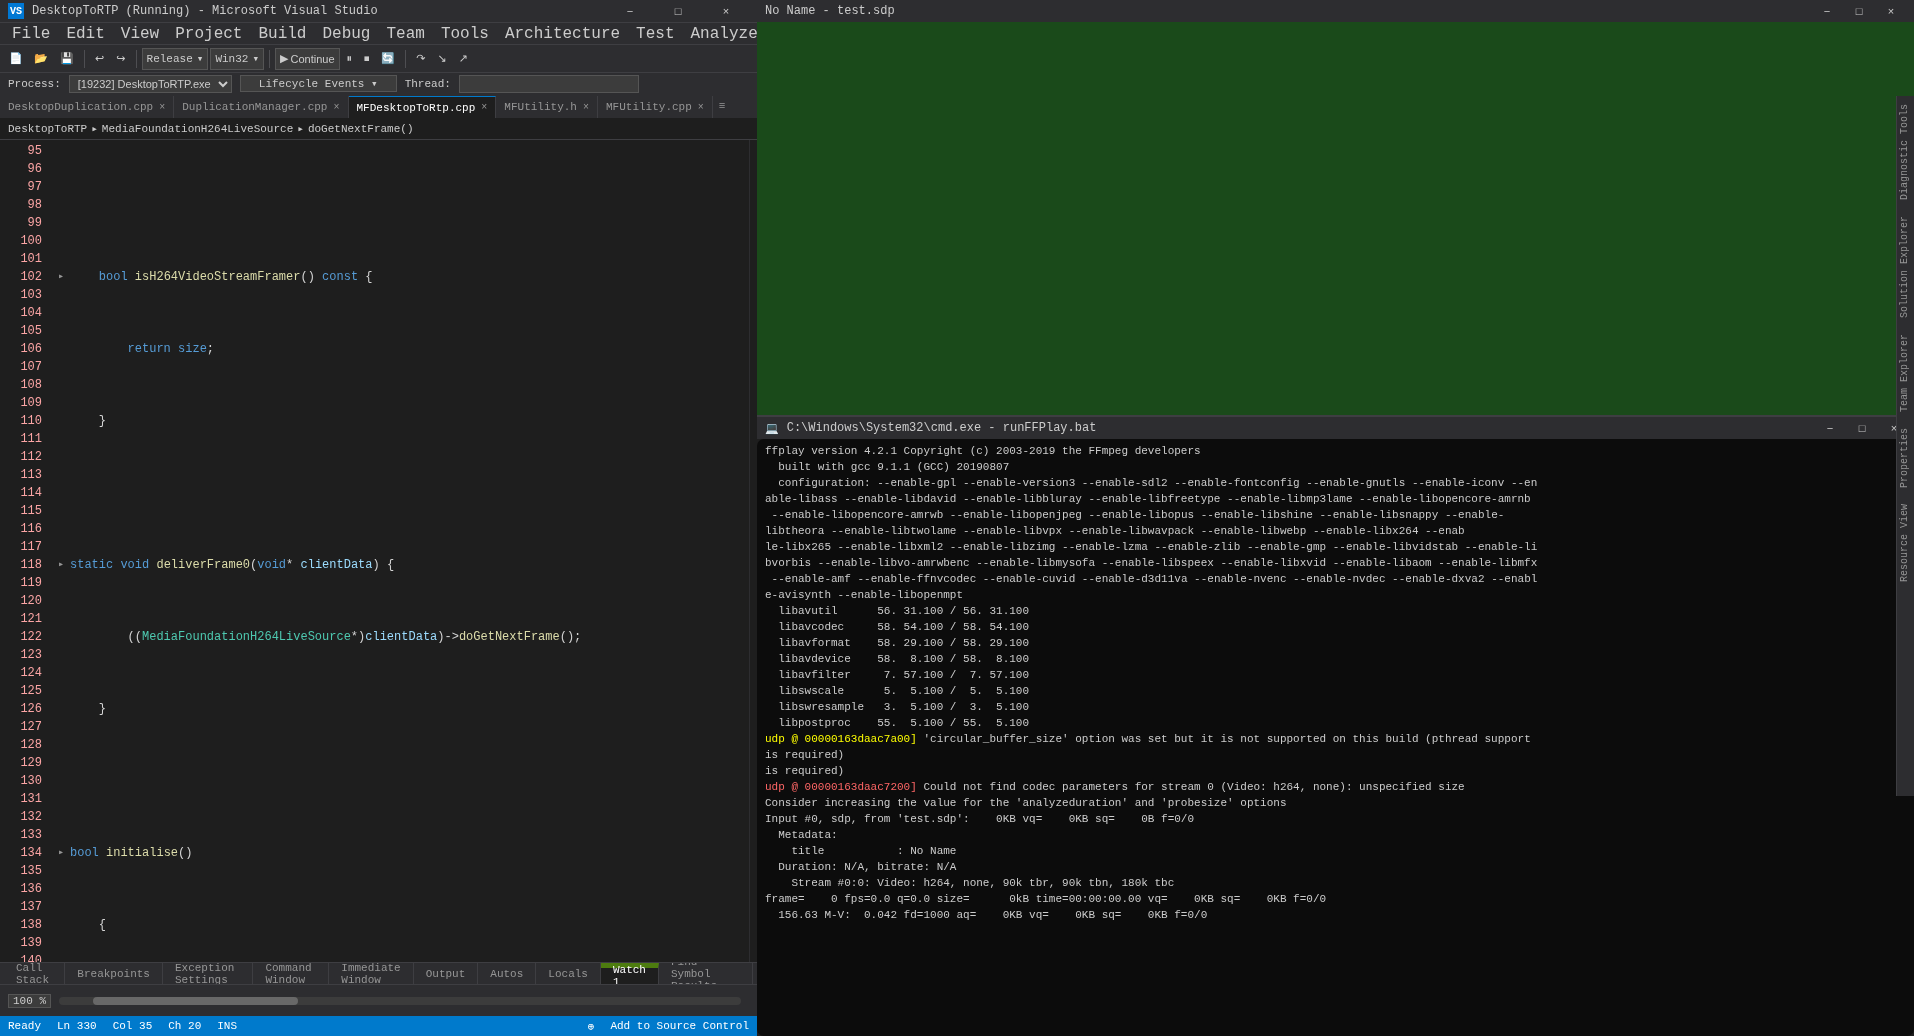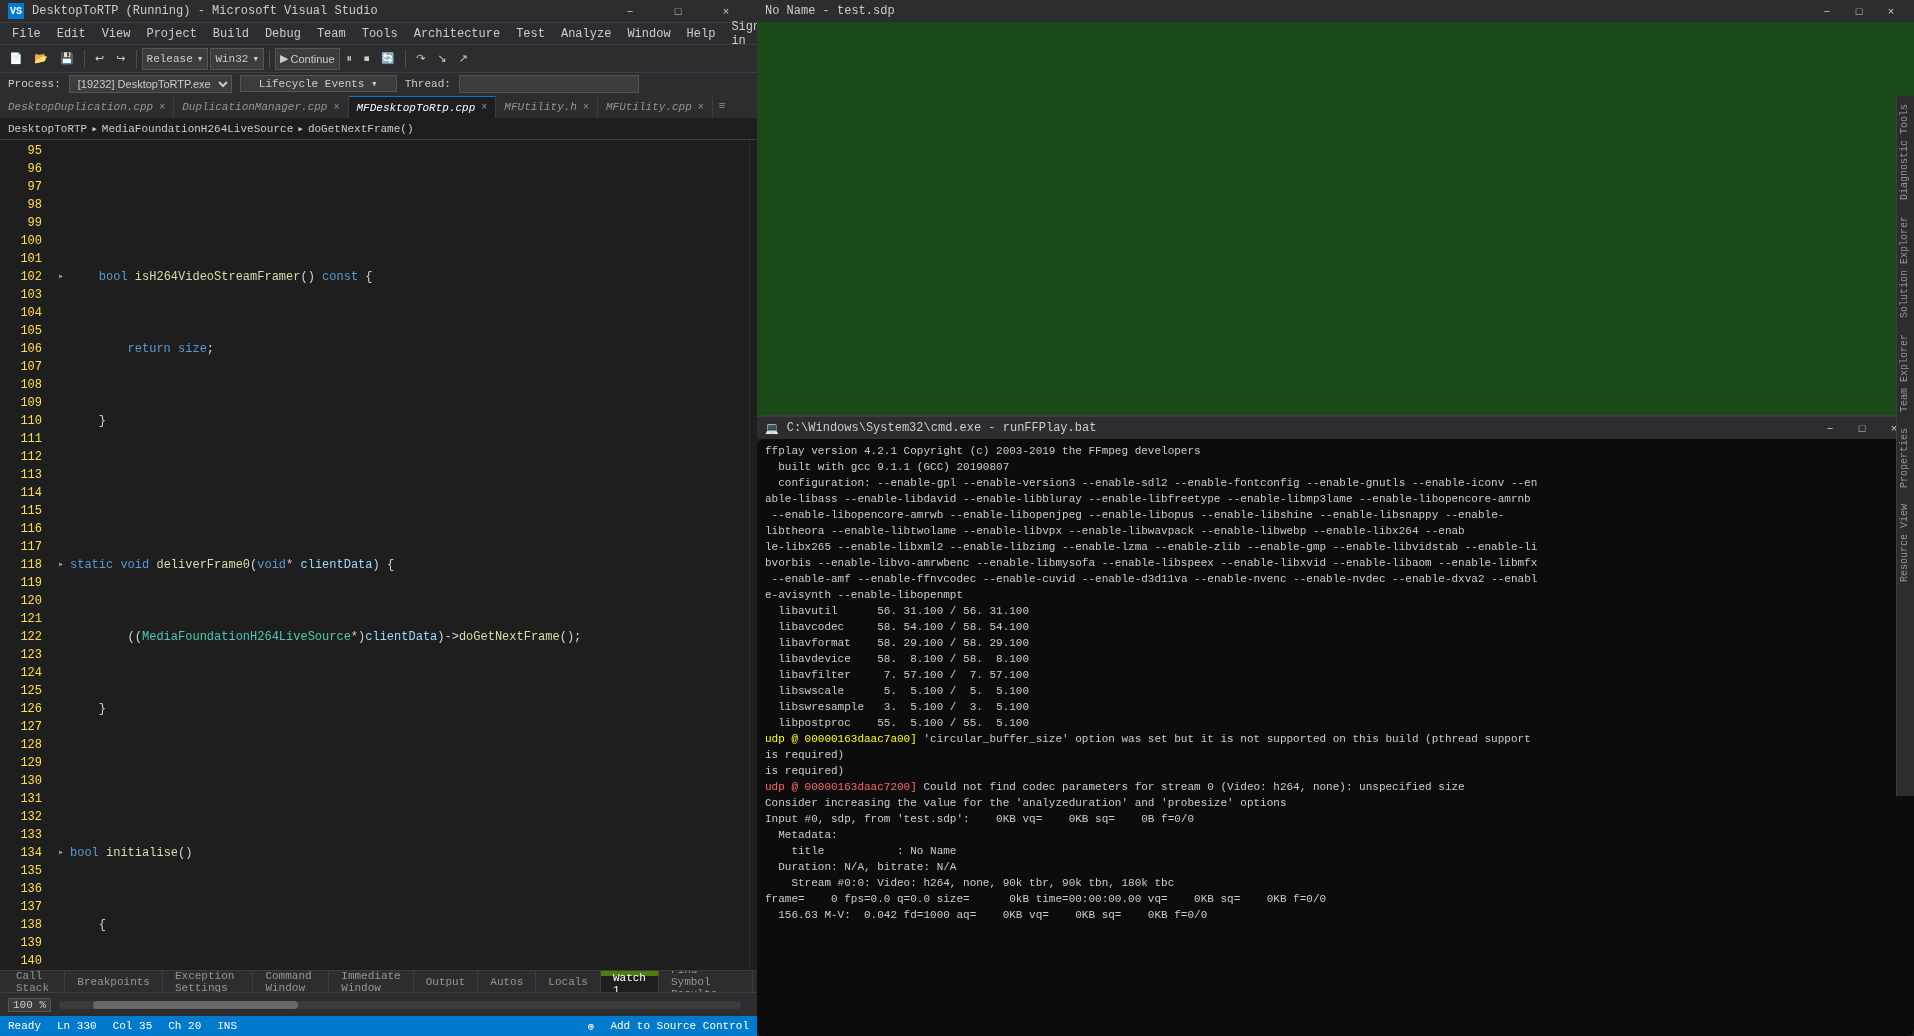--- a/index.html
+++ b/index.html
@@ -47,21 +47,21 @@
       height: 22px;
       background: #2d2d30;
       display: flex;
       align-items: center;
       padding: 0 4px;
       gap: 0;
       border-top: 1px solid #3e3e42;
     }
     .menu-item {
       padding: 2px 8px;
-      font-size: 12px;
+      font-size: 16px;
       color: #cccccc;
       cursor: pointer;
     }
 
     
     #toolbar {
       height: 28px;
       background: #2d2d30;
       display: flex;
       align-items: center;
@@ -104,21 +104,20 @@
       padding: 0 4px; font-size: 11px;
     }
 
     
     #editor-tabs {
       height: 24px;
       background: #2d2d30;
       display: flex;
       align-items: flex-end;
       overflow: hidden;
-      font-style: italic;
     }
     .editor-tab {
       height: 22px;
       padding: 0 8px;
       display: flex;
       align-items: center;
       gap: 4px;
       font-size: 11px;
       color: #969696;
       background: #2d2d30;
@@ -152,21 +151,21 @@
     
     #code-editor {
       flex: 1;
       display: flex;
       overflow: hidden;
       position: relative;
     }
     #line-numbers {
       width: 50px;
       background: #1e1e1e;
-      color: #fde047;
+      color: #fca5a5;
       font-size: 12px;
       line-height: 18px;
       text-align: right;
       padding-right: 8px;
       padding-top: 2px;
       overflow: hidden;
       user-select: none;
       flex-shrink: 0;
     }
     #code-content {
@@ -617,21 +616,21 @@
     <div class="debug-tab">Exception Settings</div>
     <div class="debug-tab">Command Window</div>
     <div class="debug-tab">Immediate Window</div>
     <div class="debug-tab">Output</div>
     <div class="debug-tab">Autos</div>
     <div class="debug-tab">Locals</div>
     <div class="debug-tab active">Watch 1</div>
     <div class="debug-tab">Find Symbol Results</div>
   </div>
 
-  <div style="height:24px;background:#2d2d30;display:flex;align-items:center;padding:0 8px;border-top:1px solid #3e3e42;font-size:11px;color:#ccc;">
+  <div style="height:32px;background:#2d2d30;display:flex;align-items:center;padding:0 8px;border-top:1px solid #3e3e42;font-size:11px;color:#ccc;">
     <span style="cursor:pointer;border:1px solid #555;padding:0 4px;background:#3c3c3c;">100 %</span>
     <div style="flex:1;height:8px;margin:0 8px;position:relative;">
       <div style="width:100%;height:100%;background:#3c3c3c;border-radius:4px;"></div>
       <div style="position:absolute;left:5%;top:0;width:30%;height:100%;background:#686868;border-radius:4px;"></div>
     </div>
   </div>
 
   <div id="status-bar">
     <span class="status-item">Ready</span>
     <span class="status-item">Ln 330</span>

